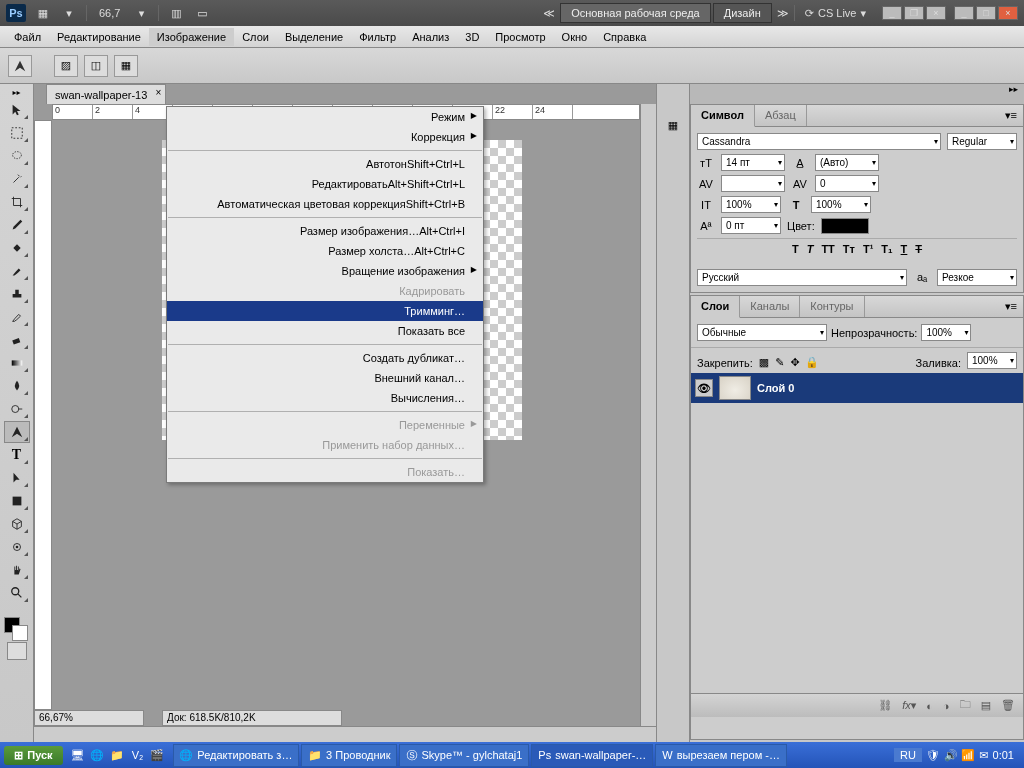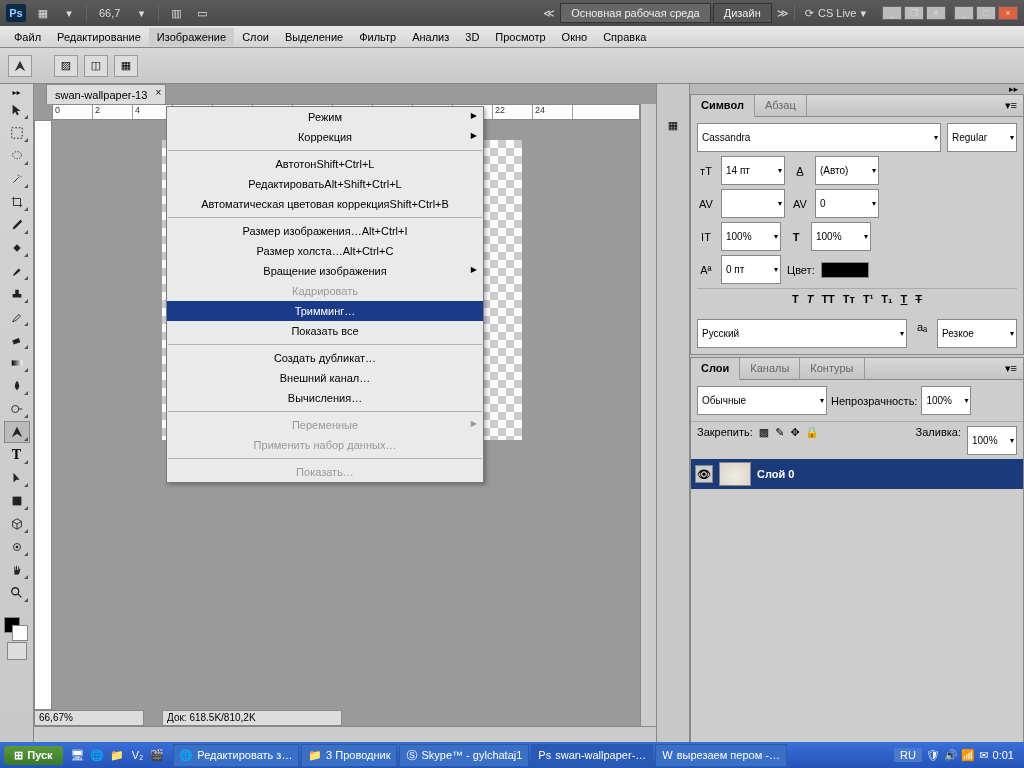--- a/index.html
+++ b/index.html
@@ -45,35 +45,35 @@
 .panels{width:368px;background:#c8c8c8;display:flex;position:relative}
 .panel-strip{width:34px;background:#c8c8c8;border-left:1px solid #888;border-right:1px solid #888;padding-top:26px}
 .strip-icon{width:26px;height:26px;margin:2px auto;display:flex;align-items:center;justify-content:center;cursor:pointer}
 .panel-stack{flex:1;display:flex;flex-direction:column}
 .panel{background:#cdcdcd;border:1px solid #888;margin-bottom:2px}
 .panel-tabs{height:22px;background:linear-gradient(#d8d8d8,#c4c4c4);display:flex;border-bottom:1px solid #888}
 .ptab{padding:4px 10px;border-right:1px solid #999;cursor:pointer;color:#666}
 .ptab.active{background:#cdcdcd;color:#000;border-bottom:1px solid #cdcdcd;margin-bottom:-1px;font-weight:bold}
 .panel-body{padding:6px;font-size:10px}
 .char-row{display:flex;align-items:center;gap:6px;margin-bottom:4px}
-.sel{height:29px;background:#fff;border:1px solid #888;padding:0 14px 0 4px;position:relative;font-size:10px;display:flex;align-items:center}
+.sel{height:17px;background:#fff;border:1px solid #888;padding:0 14px 0 4px;position:relative;font-size:10px;display:flex;align-items:center}
 .sel::after{content:"▾";position:absolute;right:2px;font-size:8px}
 .char-icon{width:18px;height:16px;display:flex;align-items:center;justify-content:center;font-size:11px}
 .char-btns{display:flex;gap:8px;justify-content:center;padding:4px 0;border-top:1px solid #aaa;margin-top:4px}
 .char-btns span{font-weight:bold;cursor:pointer;font-size:11px}
 .lang-row{display:flex;gap:6px;padding:4px 6px 6px}
 .layer-opts{padding:6px;display:flex;align-items:center;gap:4px;flex-wrap:wrap;font-size:10px;background:#cdcdcd}
-.lock-row{padding:4px 6px;display:flex;align-items:flex-start;gap:6px;font-size:10px;background:#cdcdcd;border-top:1px solid #aaa}
+.lock-row{padding:4px 6px;display:flex;align-items:flex-end;gap:6px;font-size:10px;background:#cdcdcd;border-top:1px solid #aaa}
 .layer-list{height:320px;background:#cdcdcd;overflow:auto}
 .layer-row{height:30px;background:#1a3a7a;color:#fff;display:flex;align-items:center;gap:6px;padding:0 4px;font-weight:bold}
 .eye{width:18px;height:18px;background:#cdcdcd;border:1px solid #888;display:flex;align-items:center;justify-content:center;color:#000}
 .thumb{width:32px;height:24px;background:#fff;border:1px solid #888;background-image:radial-gradient(ellipse at 50% 60%,#f0ede5,#d8d2c6);}
 .layer-footer{height:24px;background:linear-gradient(#d4d4d4,#bcbcbc);border-top:1px solid #888;display:flex;align-items:center;justify-content:flex-end;gap:10px;padding:0 8px;font-size:11px;color:#555}
 .dropdown{position:absolute;top:106px;left:166px;width:318px;background:#eaeaea;border:1px solid #7a7a7a;box-shadow:2px 2px 4px rgba(0,0,0,.3);z-index:100}
-.dd-item{padding:4px 18px;display:flex;justify-content:center;cursor:pointer;position:relative}
+.dd-item{padding:4px 18px;display:flex;justify-content:flex-end;cursor:pointer;position:relative}
 .dd-item.hl{background:#1a3a8a;color:#fff}
 .dd-item.disabled{color:#999}
 .dd-sep{height:1px;background:#b0b0b0;margin:3px 1px}
 .dd-sub::after{content:"▶";font-size:8px;position:absolute;right:6px}
 .taskbar{position:absolute;bottom:0;left:0;right:0;height:26px;background:linear-gradient(#3a6fd8,#2454b8);display:flex;align-items:center;color:#fff;padding:0 4px;gap:2px}
 .start{padding:3px 10px;background:linear-gradient(#5a9a3a,#3a7a2a);border-radius:3px;font-weight:bold;display:flex;align-items:center;gap:4px}
 .ql{display:flex;gap:2px;padding:0 4px}
 .ql-i{width:18px;height:18px;display:flex;align-items:center;justify-content:center;cursor:pointer}
 .task{padding:3px 6px;background:#3a6fc8;border:1px solid #2a5aa8;display:flex;align-items:center;gap:4px;max-width:140px;overflow:hidden;white-space:nowrap;font-size:10px}
 .task.active{background:#2a5ab8}

